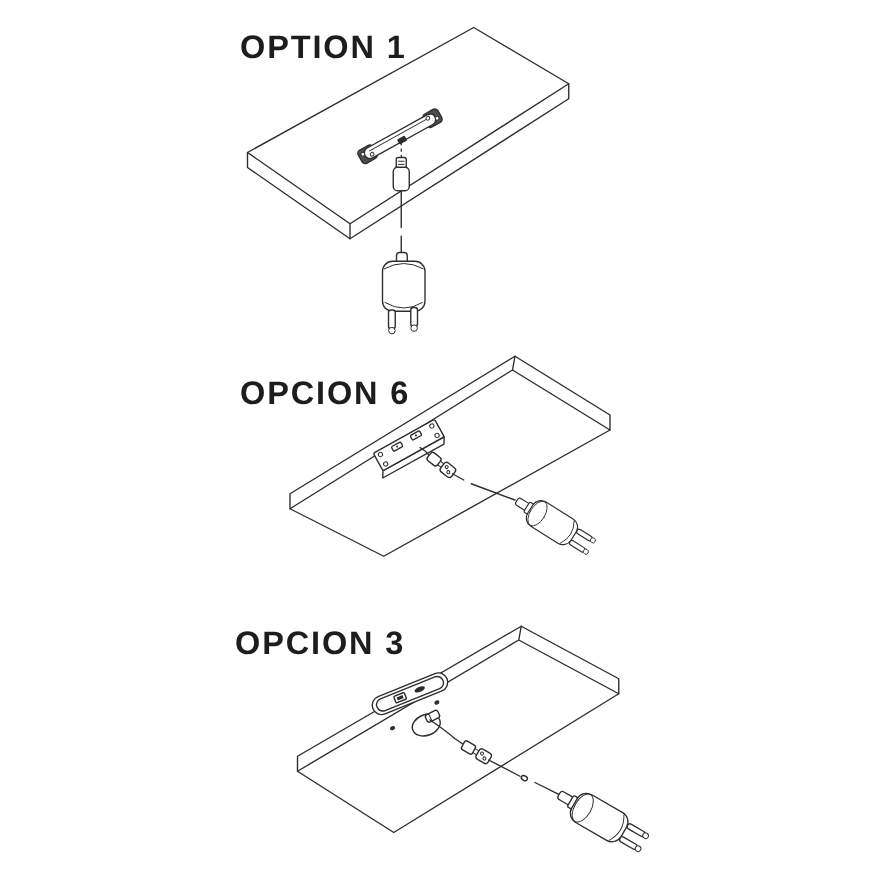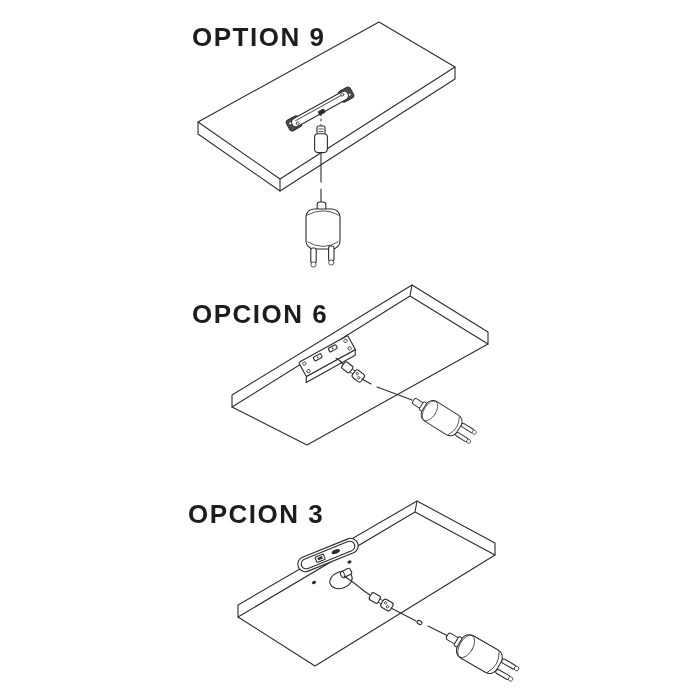--- a/index.html
+++ b/index.html
@@ -34,21 +34,21 @@
   .cap{fill:#4c4c4c;stroke:var(--line);stroke-width:1;}
   .scr{fill:#ffffff;stroke:var(--line);stroke-width:0.8;}
   .thin{fill:none;stroke:var(--line);stroke-width:0.8;stroke-linecap:round;}
   .dash{fill:none;stroke:var(--line);stroke-width:1;stroke-dasharray:2.6 2.6;}
 </style>
 </head>
 <body>
 
 <div class="stage">
 
-  <div class="sec-title t1">OPTION 9</div>
+  <div class="sec-title t1">OPTION 1</div>
   <div class="sec-title t2">OPCION 6</div>
   <div class="sec-title t3">OPCION 3</div>
 
   <svg class="art" width="700" height="700" viewBox="0 0 700 700">
 
     <g>
 
       <g>
         <path class="wh" d="M379,22 L455,67 L455,79 L280,191 L198,134 L198,122 Z"></path>
         <path class="ln" d="M198,122 L280,179 L455,67 M280,179 L280,191"></path>

